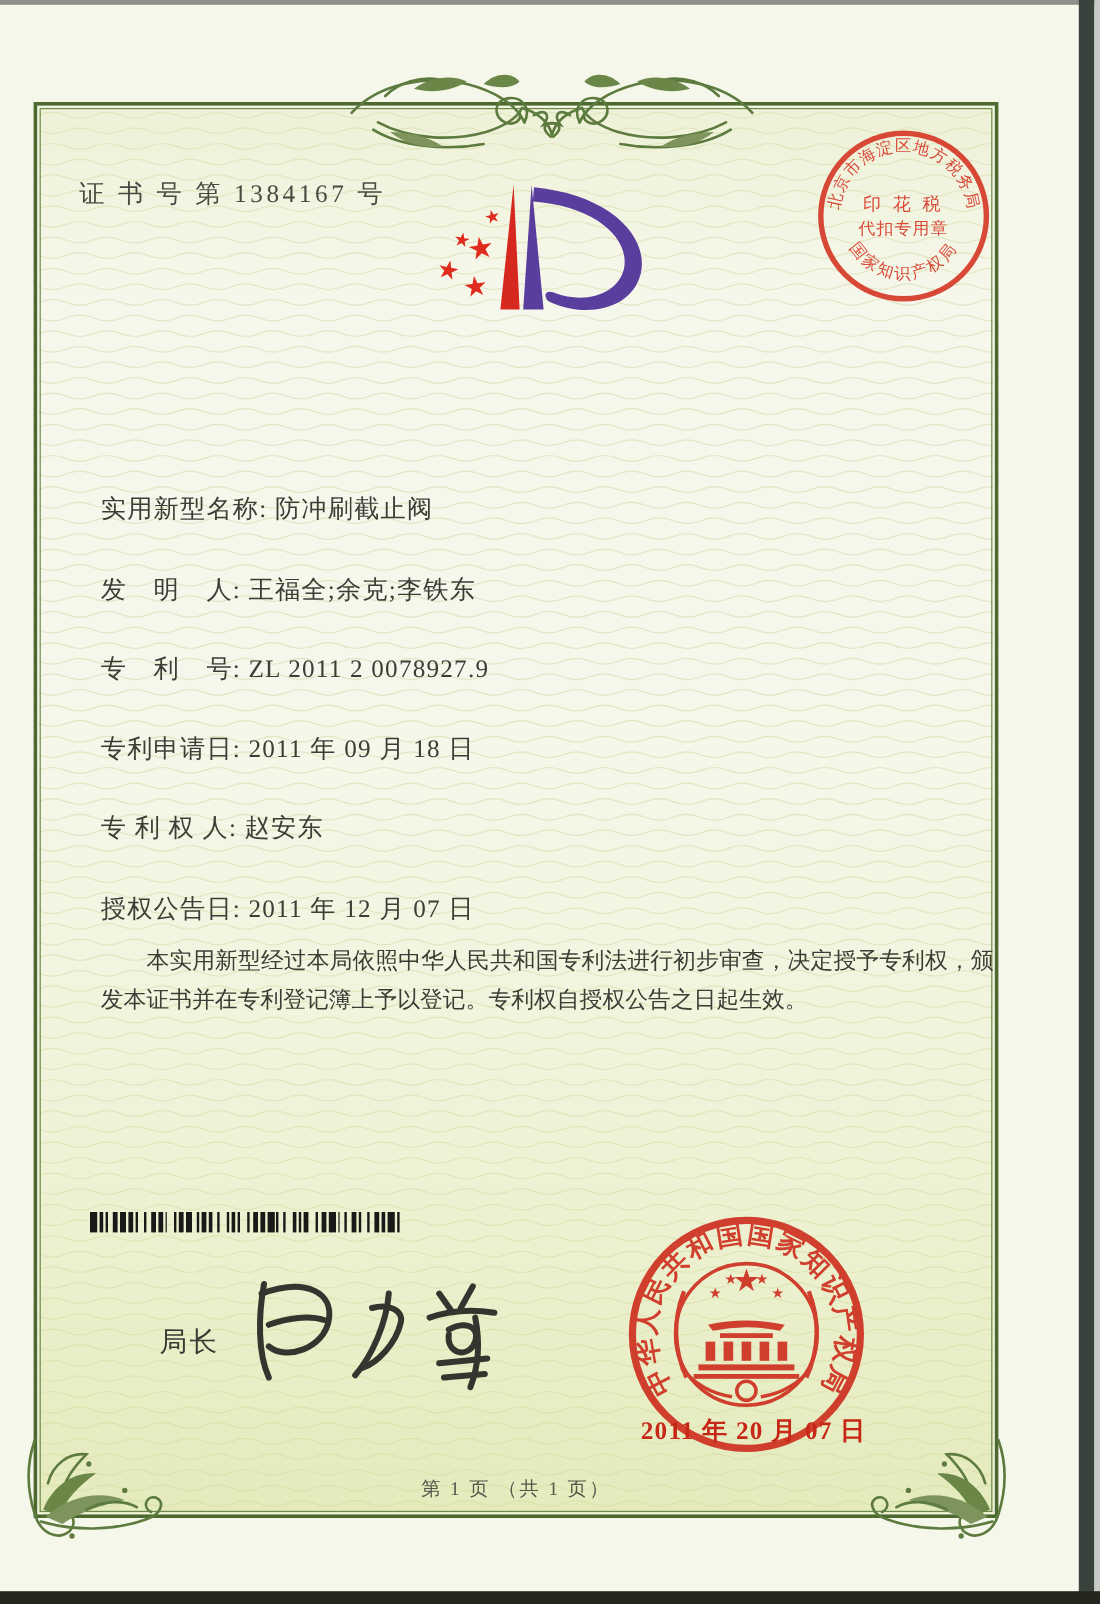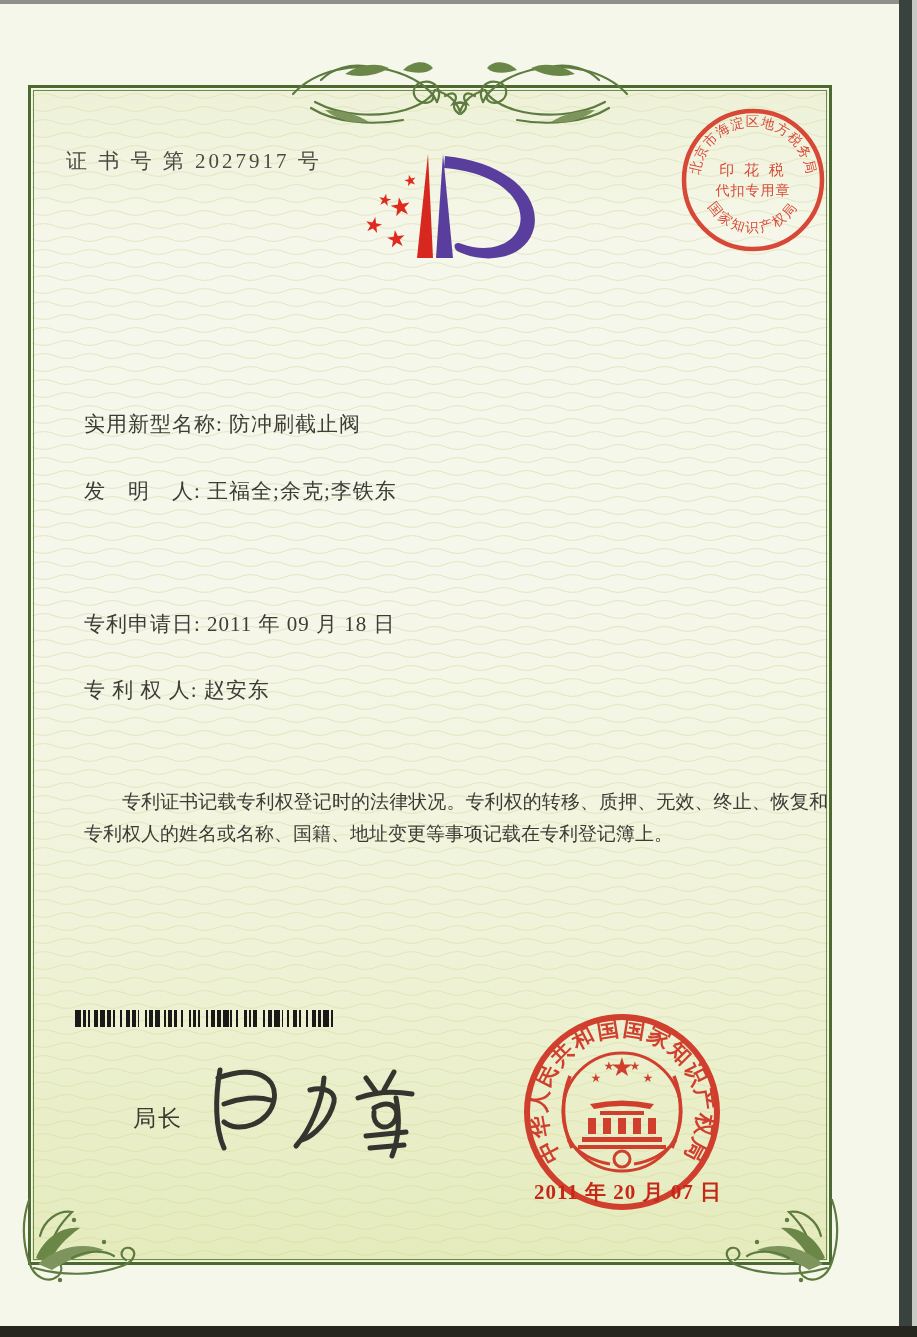--- a/index.html
+++ b/index.html
@@ -166,21 +166,21 @@
       <circle cx="60" cy="40" r="2.2" fill="#5d7b3e" stroke="none"></circle>
       <circle cx="90" cy="62" r="2.2" fill="#5d7b3e" stroke="none"></circle>
       <circle cx="46" cy="100" r="2.2" fill="#5d7b3e" stroke="none"></circle>
     </g>
   </svg>
 
   <svg style="left:707px;top:1180px;" width="140" height="140" viewBox="0 0 140 140">
     <use href="#cornhalf" transform="translate(140,0) scale(-1,1)"></use>
   </svg>
 
-  <div class="cert-no">证 书 号 第 2027917 号</div>
+  <div class="cert-no">证 书 号 第 1384167 号</div>
 
   <svg style="left:325px;top:142px;" width="270" height="140" viewBox="0 0 270 140">
     <polygon points="103,12 92,116 108,116" fill="#d6281e"></polygon>
     <polygon points="118,12 111,116 128,116" fill="#5a3e9e"></polygon>
     <path d="M120,14 C182,20 216,54 209,86 C201,118 160,123 132,109 C127,104 130,99 137,102 C163,112 190,103 195,82 C200,57 172,30 119,26 Z" fill="#5a3e9e"></path>
     <text x="80" y="45" font-size="15" fill="#df2b1d" transform="rotate(-14 80 45)">★</text>
     <text x="52" y="62" font-size="16" fill="#df2b1d" transform="rotate(10 52 62)">★</text>
     <text x="66" y="75" font-size="25" fill="#df2b1d" transform="rotate(-10 66 75)">★</text>
     <text x="38" y="88" font-size="21" fill="#df2b1d" transform="rotate(12 38 88)">★</text>
     <text x="62" y="106" font-size="23" fill="#df2b1d" transform="rotate(-8 62 106)">★</text>
@@ -196,25 +196,27 @@
     <text x="75" y="90" font-size="14" fill="#d63a28" text-anchor="middle" letter-spacing="1">代扣专用章</text>
     <path id="taxBot" d="M26.1,92.8 A52,52 0 0 0 123.9,92.8" fill="none"></path>
     <text font-size="13.5" fill="#d63a28" letter-spacing="2">
       <textPath href="#taxBot" startOffset="50%" text-anchor="middle">国家知识产权局</textPath>
     </text>
   </svg>
 
 
   <div class="field" style="top:410px;">实用新型名称: 防冲刷截止阀</div>
   <div class="field" style="top:477px;">发　明　人: 王福全;余克;李铁东</div>
+  <div class="field" style="top:543px;">专　利　号: ZL 2011 2 0078927.9</div>
   <div class="field" style="top:610px;">专利申请日: 2011 年 09 月 18 日</div>
   <div class="field" style="top:676px;">专 利 权 人: 赵安东</div>
+  <div class="field" style="top:743px;">授权公告日: 2011 年 12 月 07 日</div>
 
   <div class="paras">
-    <p>专利证书记载专利权登记时的法律状况。专利权的转移、质押、无效、终止、恢复和专利权人的姓名或名称、国籍、地址变更等事项记载在专利登记簿上。</p>
+    <p>本实用新型经过本局依照中华人民共和国专利法进行初步审查，决定授予专利权，颁发本证书并在专利登记簿上予以登记。专利权自授权公告之日起生效。</p>
   </div>
 
   <div class="barcode">
       <span class="bc-bar" style="width: 5.7px;"></span>
       <span class="bc-gap" style="width: 1.9px;"></span>
       <span class="bc-bar" style="width: 3.8px;"></span>
       <span class="bc-gap" style="width: 1.9px;"></span>
       <span class="bc-bar" style="width: 1.9px;"></span>
       <span class="bc-gap" style="width: 3.8px;"></span>
       <span class="bc-bar" style="width: 3.8px;"></span>
@@ -338,14 +340,15 @@
       <rect x="60" y="125" width="80" height="5"></rect>
       <rect x="56" y="133" width="88" height="4"></rect>
       <circle cx="100" cy="147" r="8" fill="none" stroke="#cf3222" stroke-width="3"></circle>
       <path d="M46,128 Q62,148 88,152" fill="none" stroke="#cf3222" stroke-width="3"></path>
       <path d="M154,128 Q138,148 112,152" fill="none" stroke="#cf3222" stroke-width="3"></path>
     </g>
   </svg>
 
   <div class="seal-date">2011 年 20 月 07 日</div>
 
+  <div class="footer">第 1 页 （共 1 页）</div>
 
 </div>
 
 </body></html>

